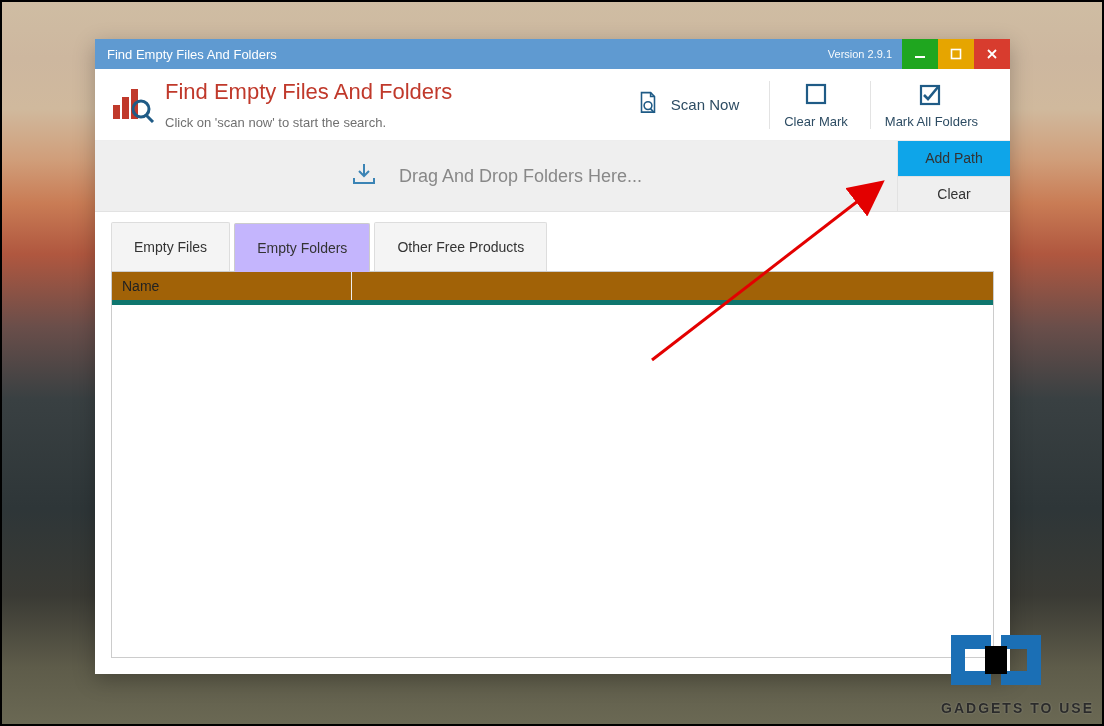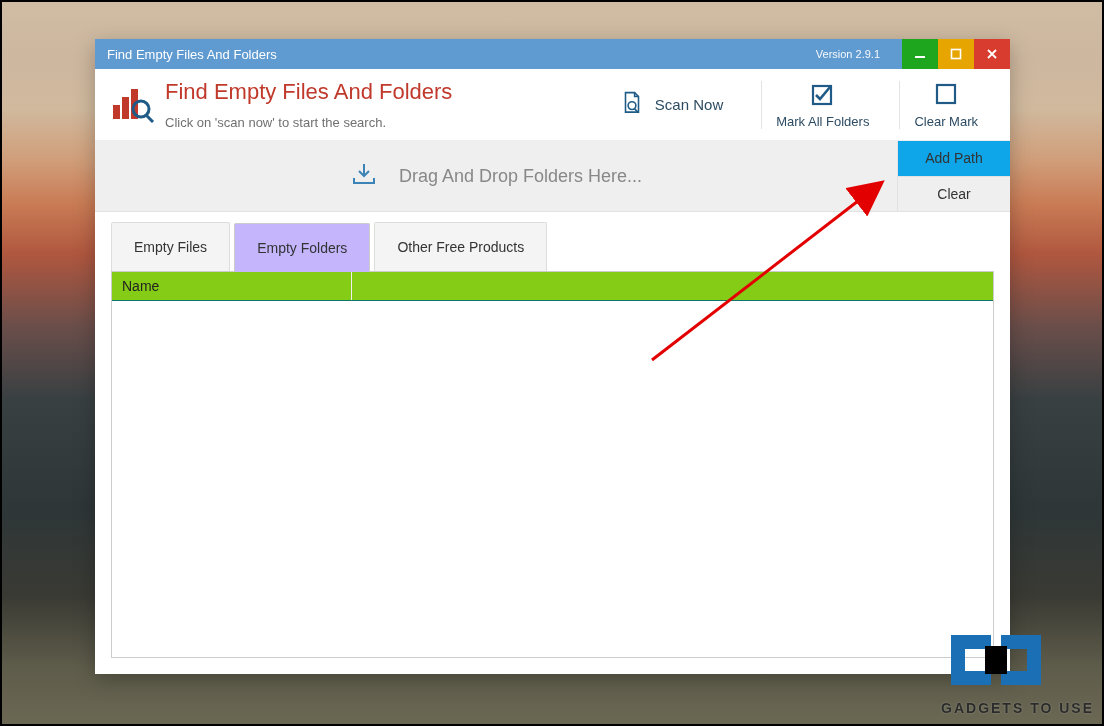--- a/index.html
+++ b/index.html
@@ -29,41 +29,41 @@
   .titlebar {
     height: 30px;
     background: #5f9ad1;
     color: #fff;
     display: flex;
     align-items: center;
     font-size: 13px;
     padding-left: 12px;
   }
   .titlebar .title { flex: 1; }
-  .titlebar .version { font-size: 11px; margin-right: 22px; opacity: .95; }
+  .titlebar .version { font-size: 11px; margin-right: 10px; opacity: .95; }
   .winbtn {
     width: 36px; height: 30px; display: flex; align-items: center; justify-content: center;
     color: #fff; cursor: pointer;
   }
   .winbtn.min { background: #1fa61f; }
   .winbtn.max { background: #e6a500; }
   .winbtn.close { background: #d83c2e; }
   .winbtn svg { width: 12px; height: 12px; }
 
   .header {
     display: flex;
     align-items: center;
     padding: 10px 18px 10px 16px;
     border-bottom: 1px solid #eee;
   }
   .brand { display: flex; align-items: center; gap: 10px; flex: 1; }
   .brand-text .bt-title { color: #c0392b; font-size: 22px; font-weight: 500; }
   .brand-text .bt-sub { color: #707070; font-size: 13px; margin-top: 10px; }
 
-  .tbbtns { display: flex; align-items: stretch; gap: 16px; }
+  .tbbtns { display: flex; align-items: stretch; gap: 8px; }
   .tbbtn {
     display: flex; flex-direction: column; align-items: center; justify-content: center;
     padding: 0 14px; color: #2d4c63; font-size: 13px; cursor: pointer; gap: 4px;
     border-left: 1px solid #e3e3e3; min-width: 90px;
   }
   .tbbtn.first { border-left: none; flex-direction: row; gap: 10px; min-width: 120px; padding: 0 22px 0 10px; }
   .tbbtn.first .lbl { font-size: 15px; }
   .tbbtn svg { width: 26px; height: 26px; }
 
   .droprow {
@@ -89,21 +89,21 @@
   .tab {
     padding: 16px 22px; font-size: 14px; color: #333; background: #f4f4f4;
     border: 1px solid #ddd; border-bottom: none; margin-right: 4px; cursor: pointer;
     border-radius: 2px 2px 0 0;
   }
   .tab.active { background: #c4b5fd; border-color: #ccc; position: relative; top: 1px; }
   .maintable {
     margin: 0 16px 16px 16px; border: 1px solid #ccc; flex: 1;
     display: flex; flex-direction: column; background: #fff;
   }
-  .thead { display: flex; border-bottom: 1px solid #0f766e; background: #84cc16; }
+  .thead { display: flex; border-bottom: 5px solid #0f766e; background: #a16207; }
   .th { padding: 6px 10px; font-size: 14px; color: #222; }
   .th.name { width: 240px; border-right: 1px solid #eee; }
   .th.path { flex: 1; border-right: 1px solid #eee; }
   .th.last { width: 80px; }
   .tbody { flex: 1; }
 
   
   .arrow-svg { position: absolute; left: 640px; top: 168px; width: 270px; height: 200px; pointer-events: none; }
 
   
@@ -161,33 +161,33 @@
             <path d="M24 4 v6 h6" fill="none" stroke="#1f5b86" stroke-width="2.4"></path>
             <circle cx="20" cy="24" r="6" fill="none" stroke="#1f5b86" stroke-width="2.4"></circle>
             <line x1="24" y1="29" x2="30" y2="35" stroke="#1f5b86" stroke-width="2.6"></line>
           </svg>
         </span>
         <span class="lbl">Scan Now</span>
       </div>
       <div class="tbbtn">
         <span>
           <svg viewBox="0 0 26 26">
+              <rect x="4" y="4" width="18" height="18" fill="none" stroke="#1f5b86" stroke-width="2.2"></rect>
+            </svg>
+        </span>
+        <span>Clear Mark</span>
+      </div>
+      <div class="tbbtn">
+        <span>
+          <svg viewBox="0 0 26 26">
               <rect x="3" y="5" width="18" height="18" fill="none" stroke="#1f5b86" stroke-width="2.2"></rect>
               <path d="M6 14 l4 4 l10 -12" fill="none" stroke="#1f5b86" stroke-width="2.6"></path>
             </svg>
         </span>
         <span>Mark All Folders</span>
-      </div>
-      <div class="tbbtn">
-        <span>
-          <svg viewBox="0 0 26 26">
-              <rect x="4" y="4" width="18" height="18" fill="none" stroke="#1f5b86" stroke-width="2.2"></rect>
-            </svg>
-        </span>
-        <span>Clear Mark</span>
       </div>
     </div>
   </div>
 
   <div class="droprow">
     <div class="dropzone">
       <span>
         <svg viewBox="0 0 28 28">
           <path d="M4 18 v5 h20 v-5" fill="none" stroke="#3b84b5" stroke-width="2"></path>
           <path d="M14 4 v12 M9 11 l5 5 l5 -5" fill="none" stroke="#3b84b5" stroke-width="2"></path>

